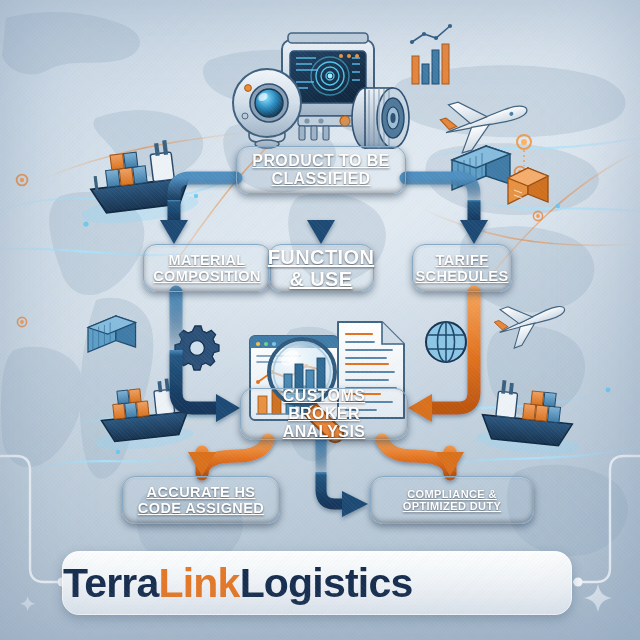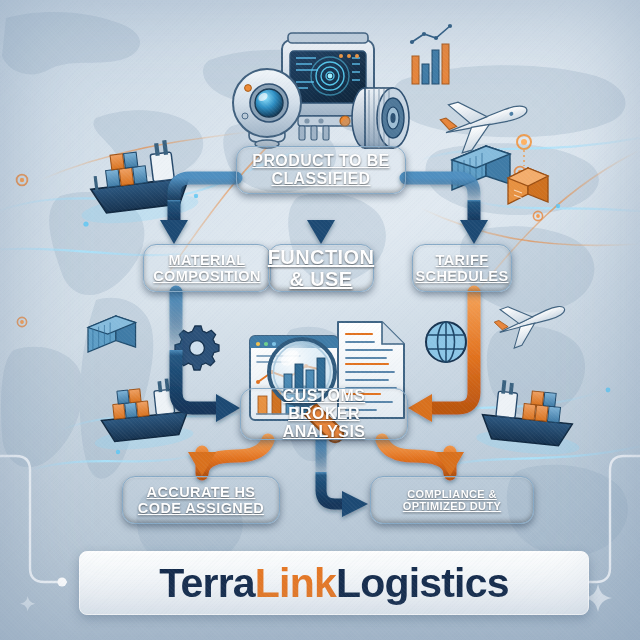--- a/index.html
+++ b/index.html
@@ -62,26 +62,26 @@
   #node-product{left:236px;top:146px;width:170px;height:48px;font-size:16px;}
   #node-material{left:112px;top:244px;width:128px;height:48px;font-size:14.5px;margin-left:31px;}
   #node-function{left:268px;top:244px;width:106px;height:48px;font-size:20px;}
   #node-tariff{left:412px;top:244px;width:100px;height:48px;font-size:14.5px;}
   #node-analysis{left:240px;top:388px;width:168px;height:52px;font-size:16px;}
   #node-hs{left:122px;top:476px;width:158px;height:48px;font-size:14.5px;}
   #node-compliance{left:370px;top:476px;width:164px;height:48px;font-size:11px;}
 
   
   #logo-panel{
-    position:absolute;left:79px;top:551px;width:508px;height:62px;
-    border-radius:8px;
+    position:absolute;left:62px;top:551px;width:508px;height:62px;
+    border-radius:17px;
     background:linear-gradient(180deg,#fdfefe 0%,#f3f6f9 55%,#e6ecf2 100%);
     border:1px solid #ffffff;
     box-shadow:0 4px 11px rgba(40,66,95,.30), inset 0 1px 0 #fff;
-    display:flex;align-items:center;justify-content:center;
+    display:flex;align-items:center;justify-content:flex-start;
   }
   #logo-text{
     font-size:41px;font-weight:bold;letter-spacing:-.8px;white-space:nowrap;
   }
   .lg-a,.lg-c{color:#12294a;}
   .lg-b{color:#e87722;}
 </style>
 </head>
 <body>
 

